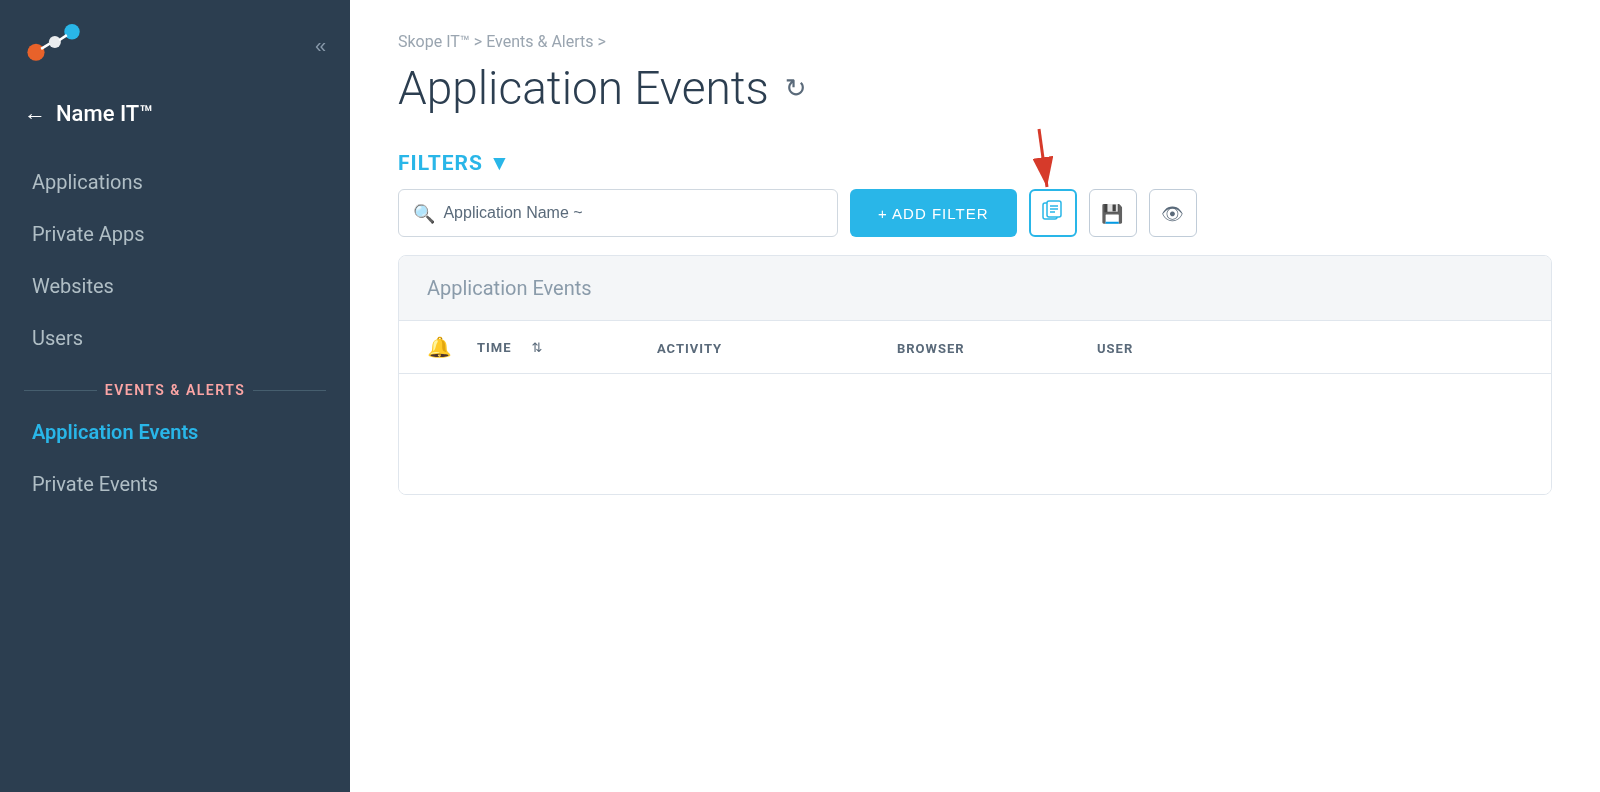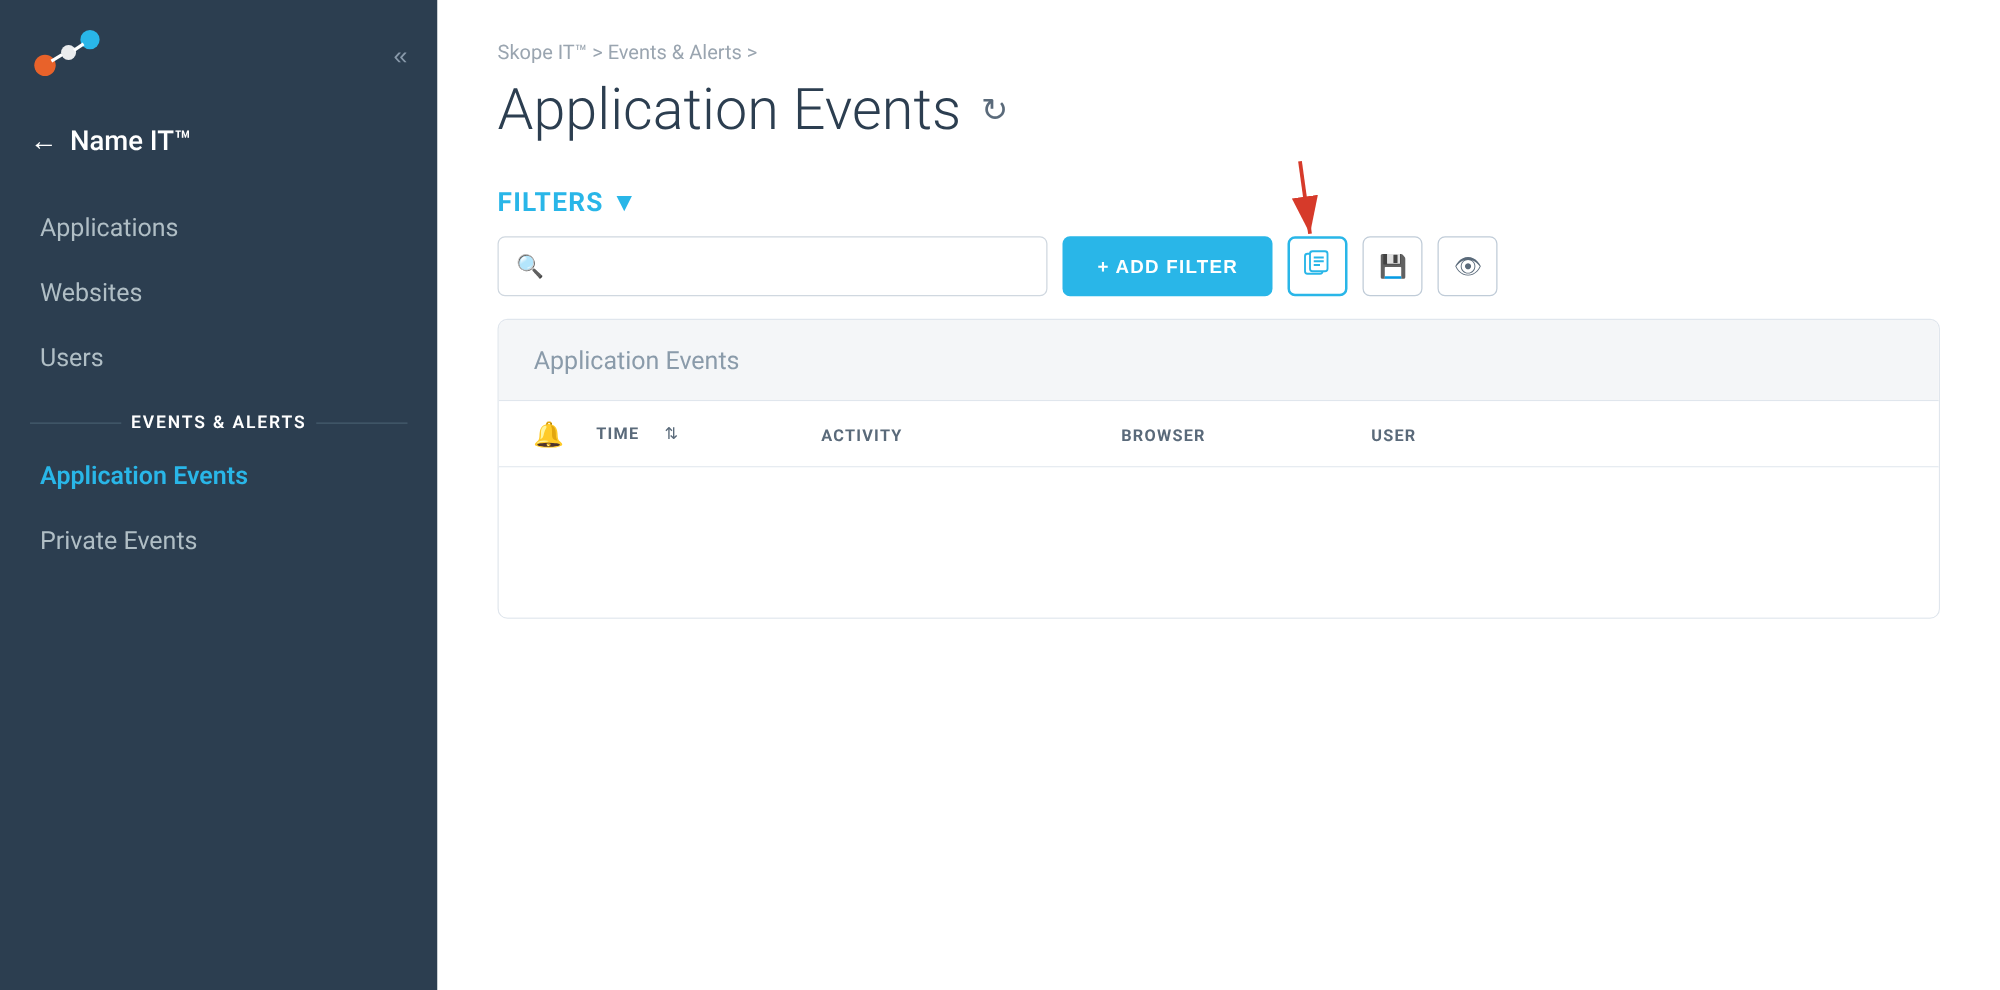--- a/index.html
+++ b/index.html
@@ -58,21 +58,21 @@
     .nav-item {
       padding: 14px 32px;
       color: #b0bec5;
       font-size: 20px;
       cursor: pointer;
       transition: color 0.2s;
     }
     .nav-item.active { color: #29b6e8; font-weight: 600; }
     .nav-section-label {
       padding: 18px 24px 8px;
-      color: #ffffff;
+      color: #fca5a5;
       font-size: 14px;
       font-weight: 600;
       letter-spacing: 1.5px;
       display: flex;
       align-items: center;
       gap: 8px;
     }
     .nav-section-label::before,
     .nav-section-label::after {
       content: '';
@@ -159,21 +159,21 @@
       background: transparent;
     }
     .add-filter-btn {
       background: #29b6e8;
       color: #fff;
       border: none;
       border-radius: 6px;
       padding: 12px 28px;
       height: 48px;
       font-size: 15px;
-      font-weight: 700;
+      font-weight: 400;
       letter-spacing: 1px;
       cursor: pointer;
     }
     .icon-btn {
       width: 48px;
       height: 48px;
       border: 1.5px solid #c0ccd8;
       border-radius: 6px;
       background: #fff;
       display: flex;
@@ -249,20 +249,21 @@
     <button class="collapse-btn">«</button>
   </div>
 
   <div class="back-nav">
     <span class="back-arrow">←</span>
     <span>Name IT™</span>
   </div>
 
   <nav class="sidebar-nav">
     <div class="nav-item">Applications</div>
+    <div class="nav-item">Private Apps</div>
     <div class="nav-item">Websites</div>
     <div class="nav-item">Users</div>
 
     <div class="nav-section-label">EVENTS &amp; ALERTS</div>
 
     <div class="nav-item active">Application Events</div>
     <div class="nav-item">Private Events</div>
   </nav>
 </div>
 
@@ -277,20 +278,21 @@
     </div>
 
     <div class="filters-section">
       <div class="filters-label">
         <span>FILTERS</span>
         <span>▼</span>
       </div>
       <div class="filter-row">
         <div class="search-input-wrapper">
           <span class="search-icon">🔍</span>
+          <input class="search-input" type="text" value="Application Name ~" placeholder="Application Name ~" style="">
         </div>
         <button class="add-filter-btn">+ ADD FILTER</button>
 
         <div style="position:relative;">
           <div class="icon-btn active">
             <span class="filter-copy-icon">
               
               <svg width="22" height="22" viewBox="0 0 22 22" fill="none" xmlns="http://www.w3.org/2000/svg">
                 <rect x="1" y="3" width="14" height="16" rx="2" fill="white" stroke="#29b6e8" stroke-width="1.5"></rect>
                 <rect x="5" y="1" width="14" height="16" rx="2" fill="white" stroke="#29b6e8" stroke-width="1.5"></rect>

